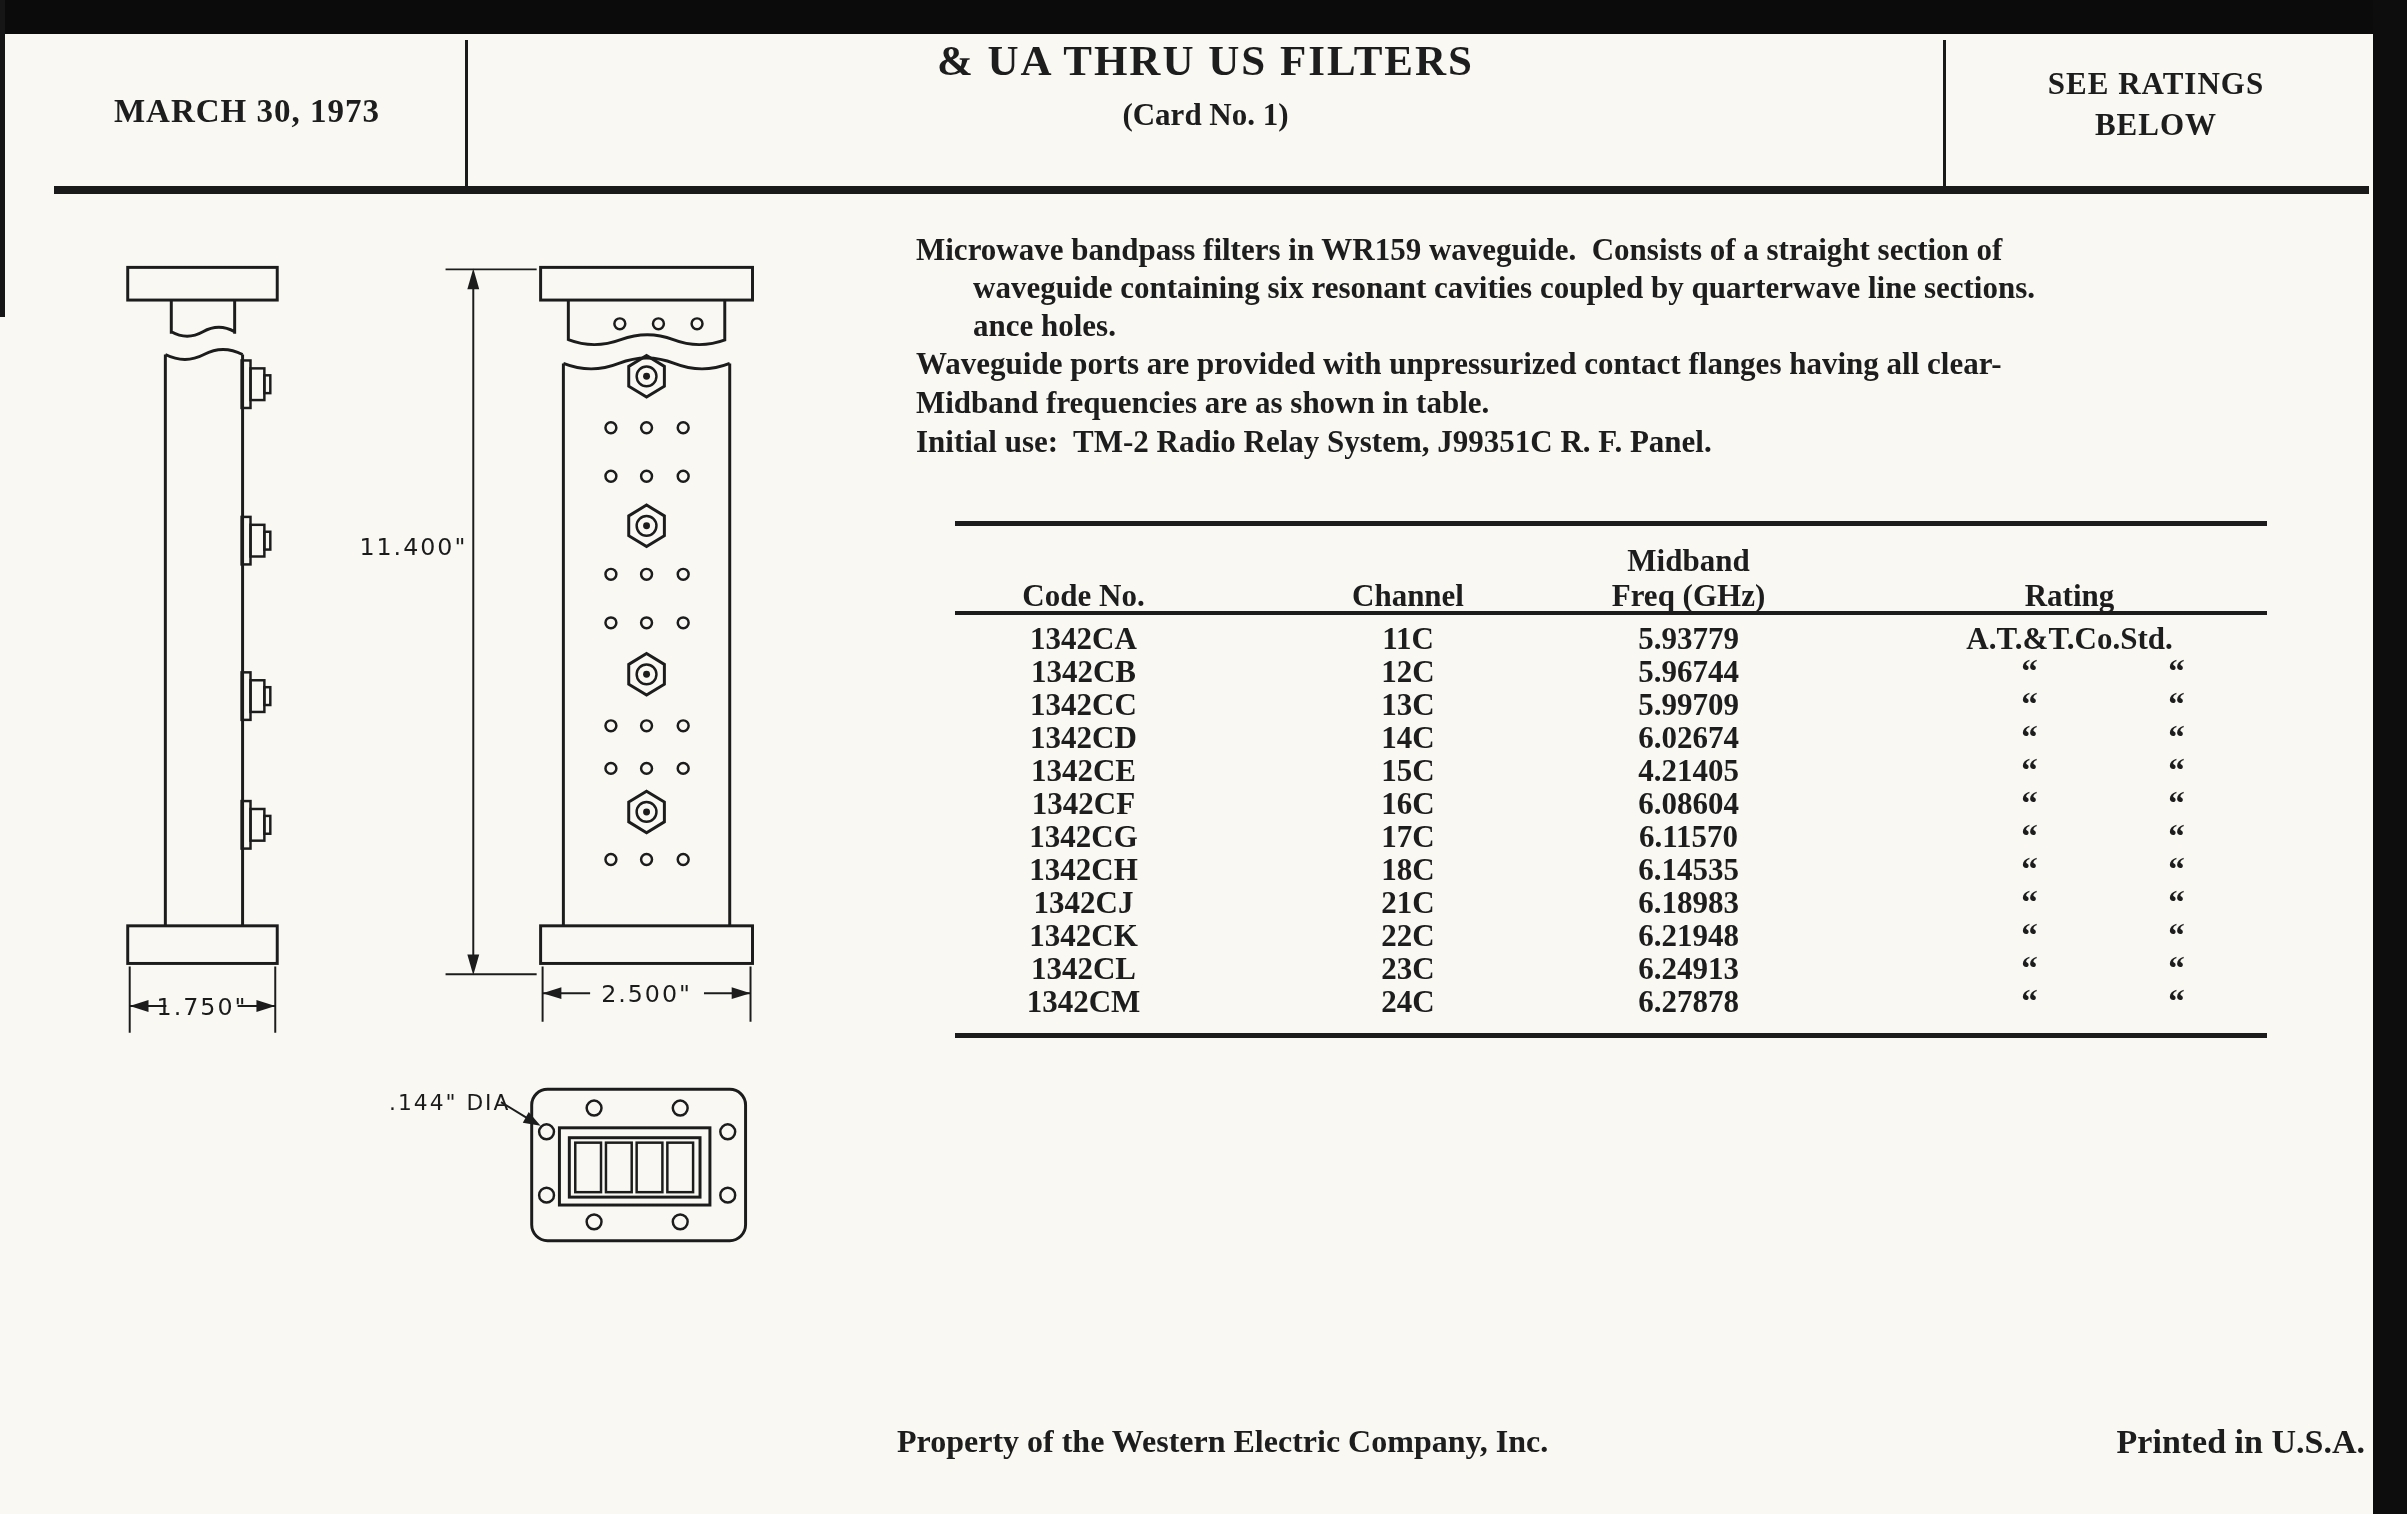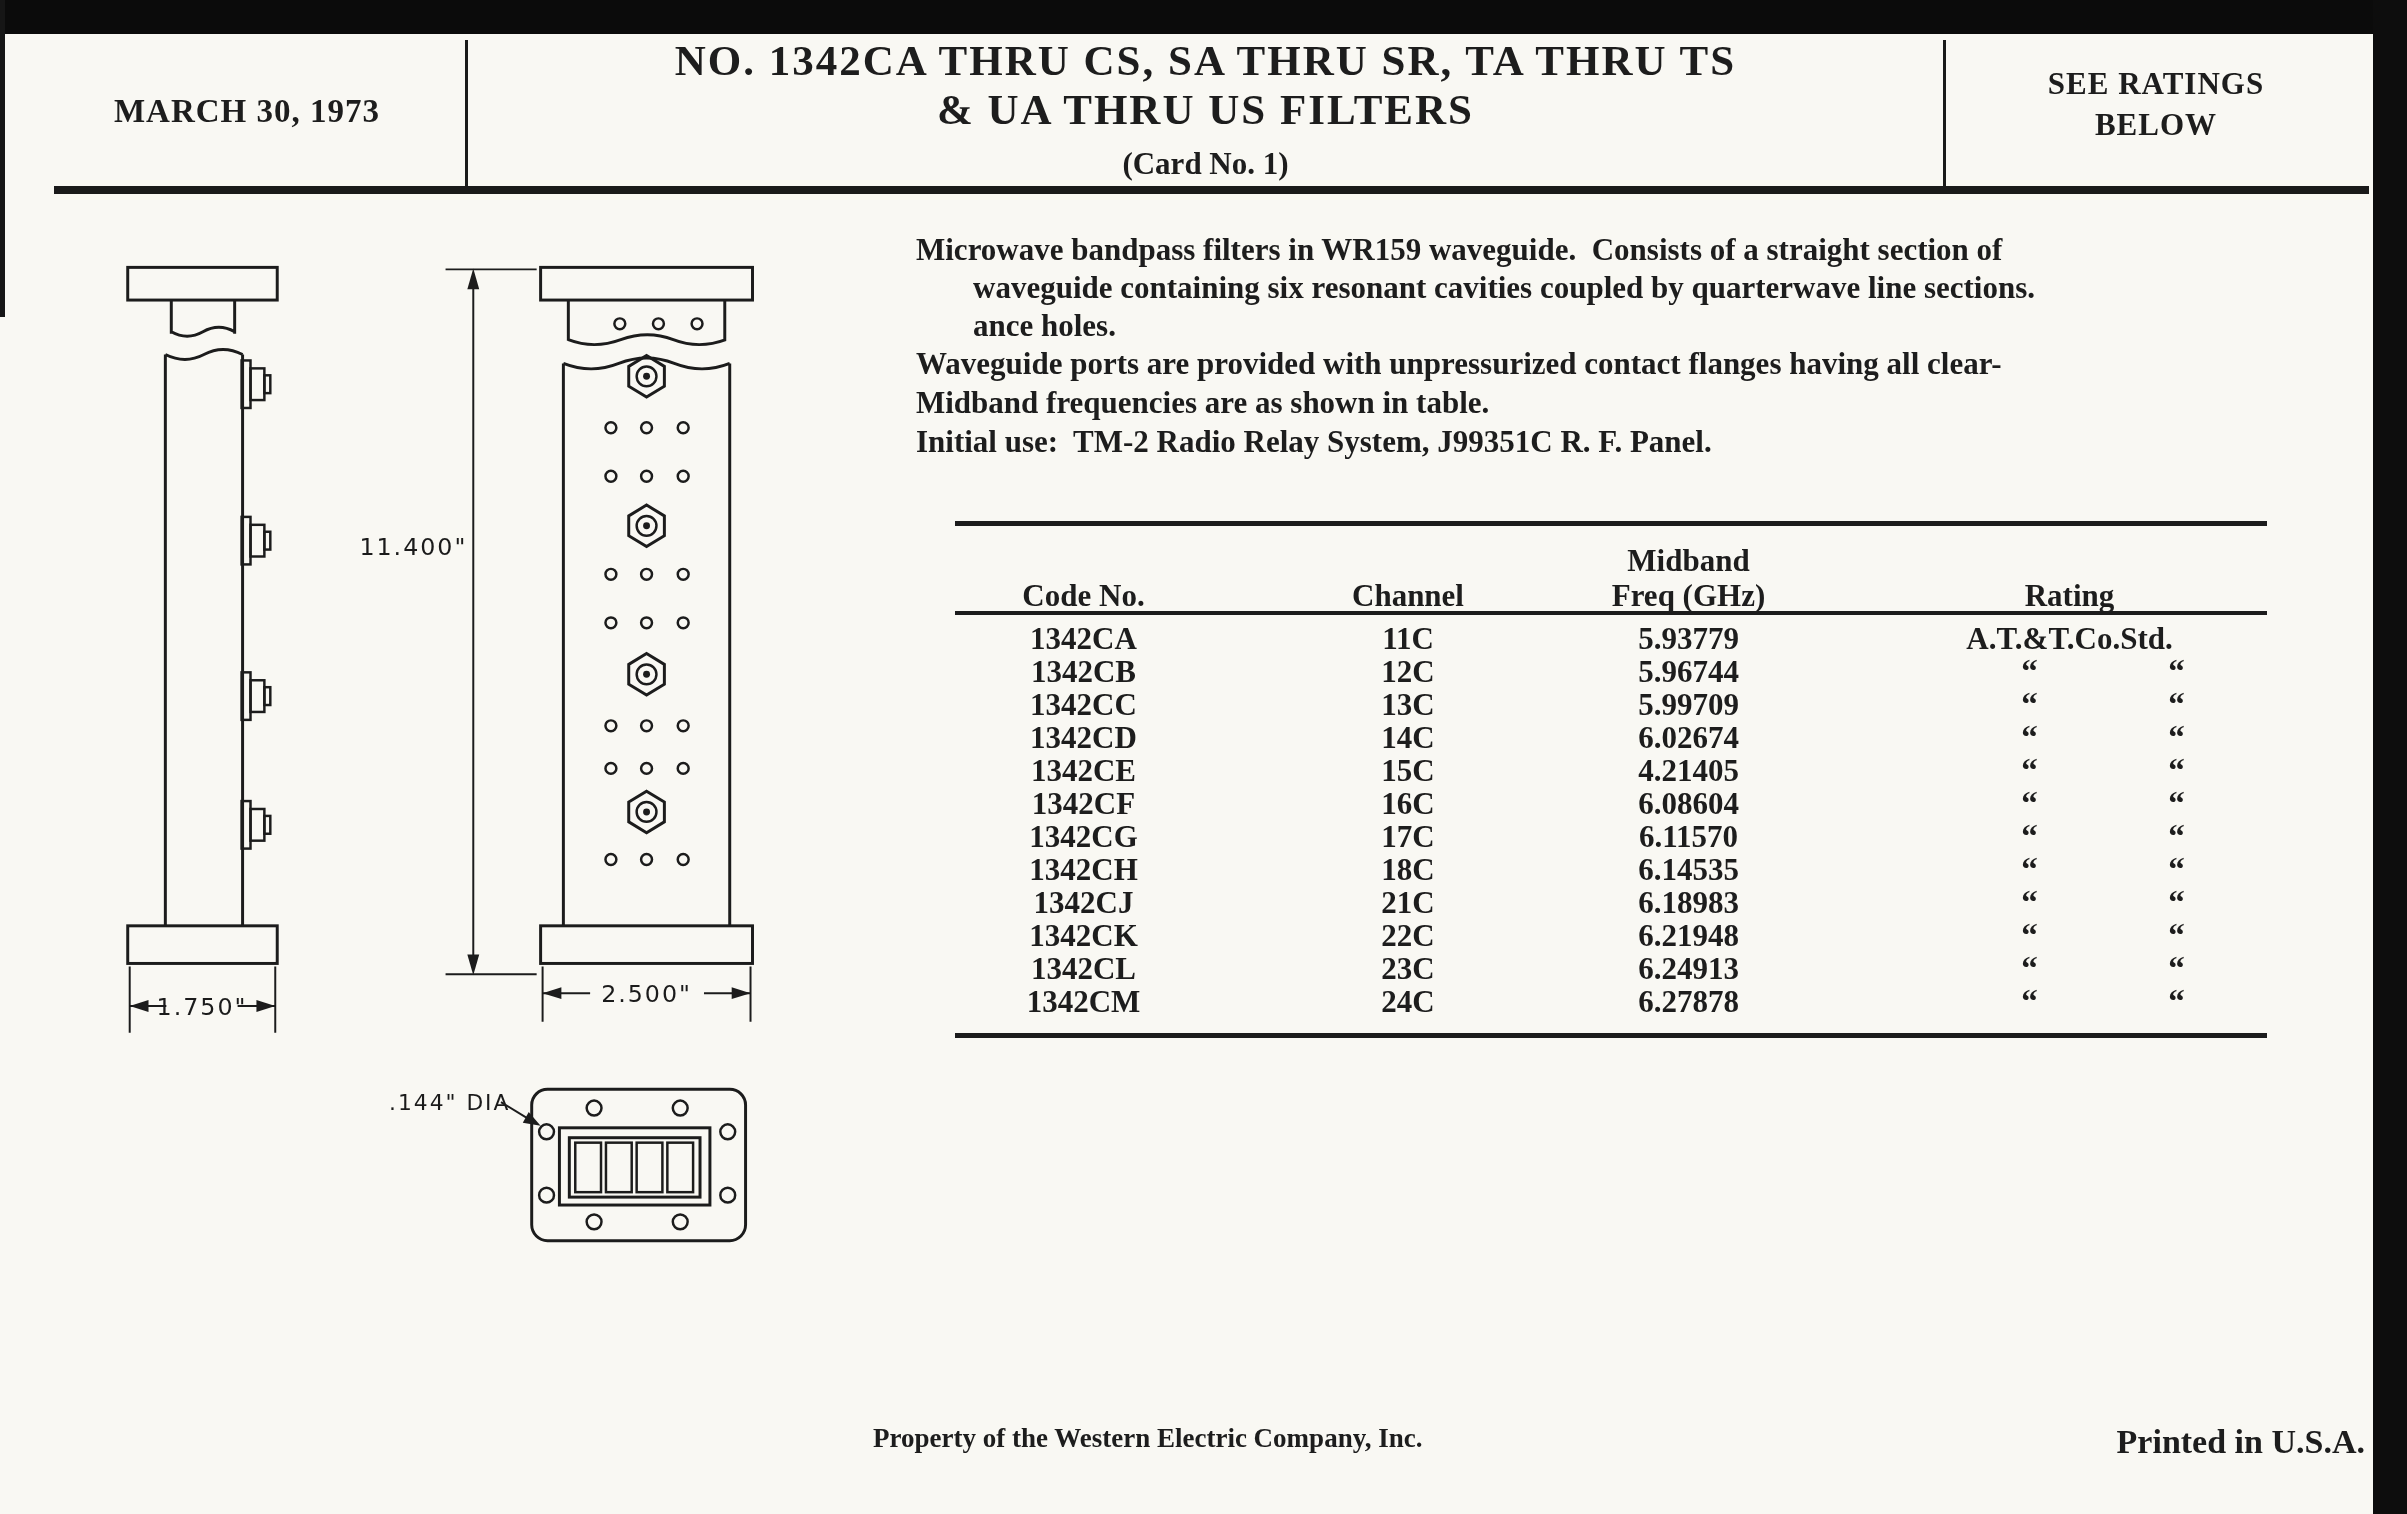--- a/index.html
+++ b/index.html
@@ -42,21 +42,21 @@
   .t-rows{position:absolute;left:0;top:101px;width:1312px;}
   .t-row{position:relative;height:33px;line-height:33px;}
   .t-row span{position:absolute;text-align:center;display:block;}
   .c-code{left:0;width:257px;}
   .c-channel{left:334px;width:238px;}
   .c-freq{left:605px;width:257px;}
   .c-rating{left:956px;width:317px;}
   .c-ditto-l{left:1035px;width:79px;font-size:33px;}
   .c-ditto-r{left:1182px;width:79px;font-size:33px;}
   
-  .footer-property{left:873px;top:1423px;font-size:27px;}
+  .footer-property{left:897px;top:1423px;font-size:32px;}
   .footer-printed{right:43px;top:1423px;font-size:34px;}
   
   svg.drawings{position:absolute;left:0;top:0;width:2408px;height:1515px;}
   svg .ln{stroke:#1c1c1c;stroke-width:3;fill:none;}
   svg .ln2{stroke:#1c1c1c;stroke-width:2.5;fill:none;}
   svg .thin{stroke:#1c1c1c;stroke-width:2;fill:none;}
   svg .filldark{fill:#1c1c1c;stroke:none;}
   svg text.dwg-label{font-family:"DejaVu Sans",sans-serif;font-size:24px;fill:#1b1b1b;letter-spacing:2px;font-weight:400;}
   svg text.dwg-label.small{font-size:22px;}
 </style>
@@ -66,21 +66,20 @@
 <div class="page">
 
   <div class="abs bar-top"></div>
   <div class="abs bar-right"></div>
   <div class="abs bar-left"></div>
 
   <div class="abs date">MARCH 30, 1973</div>
   <div class="abs vline vline1"></div>
   <div class="abs vline vline2"></div>
   <div class="abs title-block">
-    <div class="title-line">NO. 1342CA THRU CS, SA THRU SR, TA THRU TS</div>
     <div class="title-line">&amp; UA THRU US FILTERS</div>
     <div class="card-no">(Card No. 1)</div>
   </div>
   <div class="abs ratings-note">
     <div>SEE RATINGS</div>
     <div>BELOW</div>
   </div>
   <div class="abs header-rule"></div>
 
   <div class="abs description">

